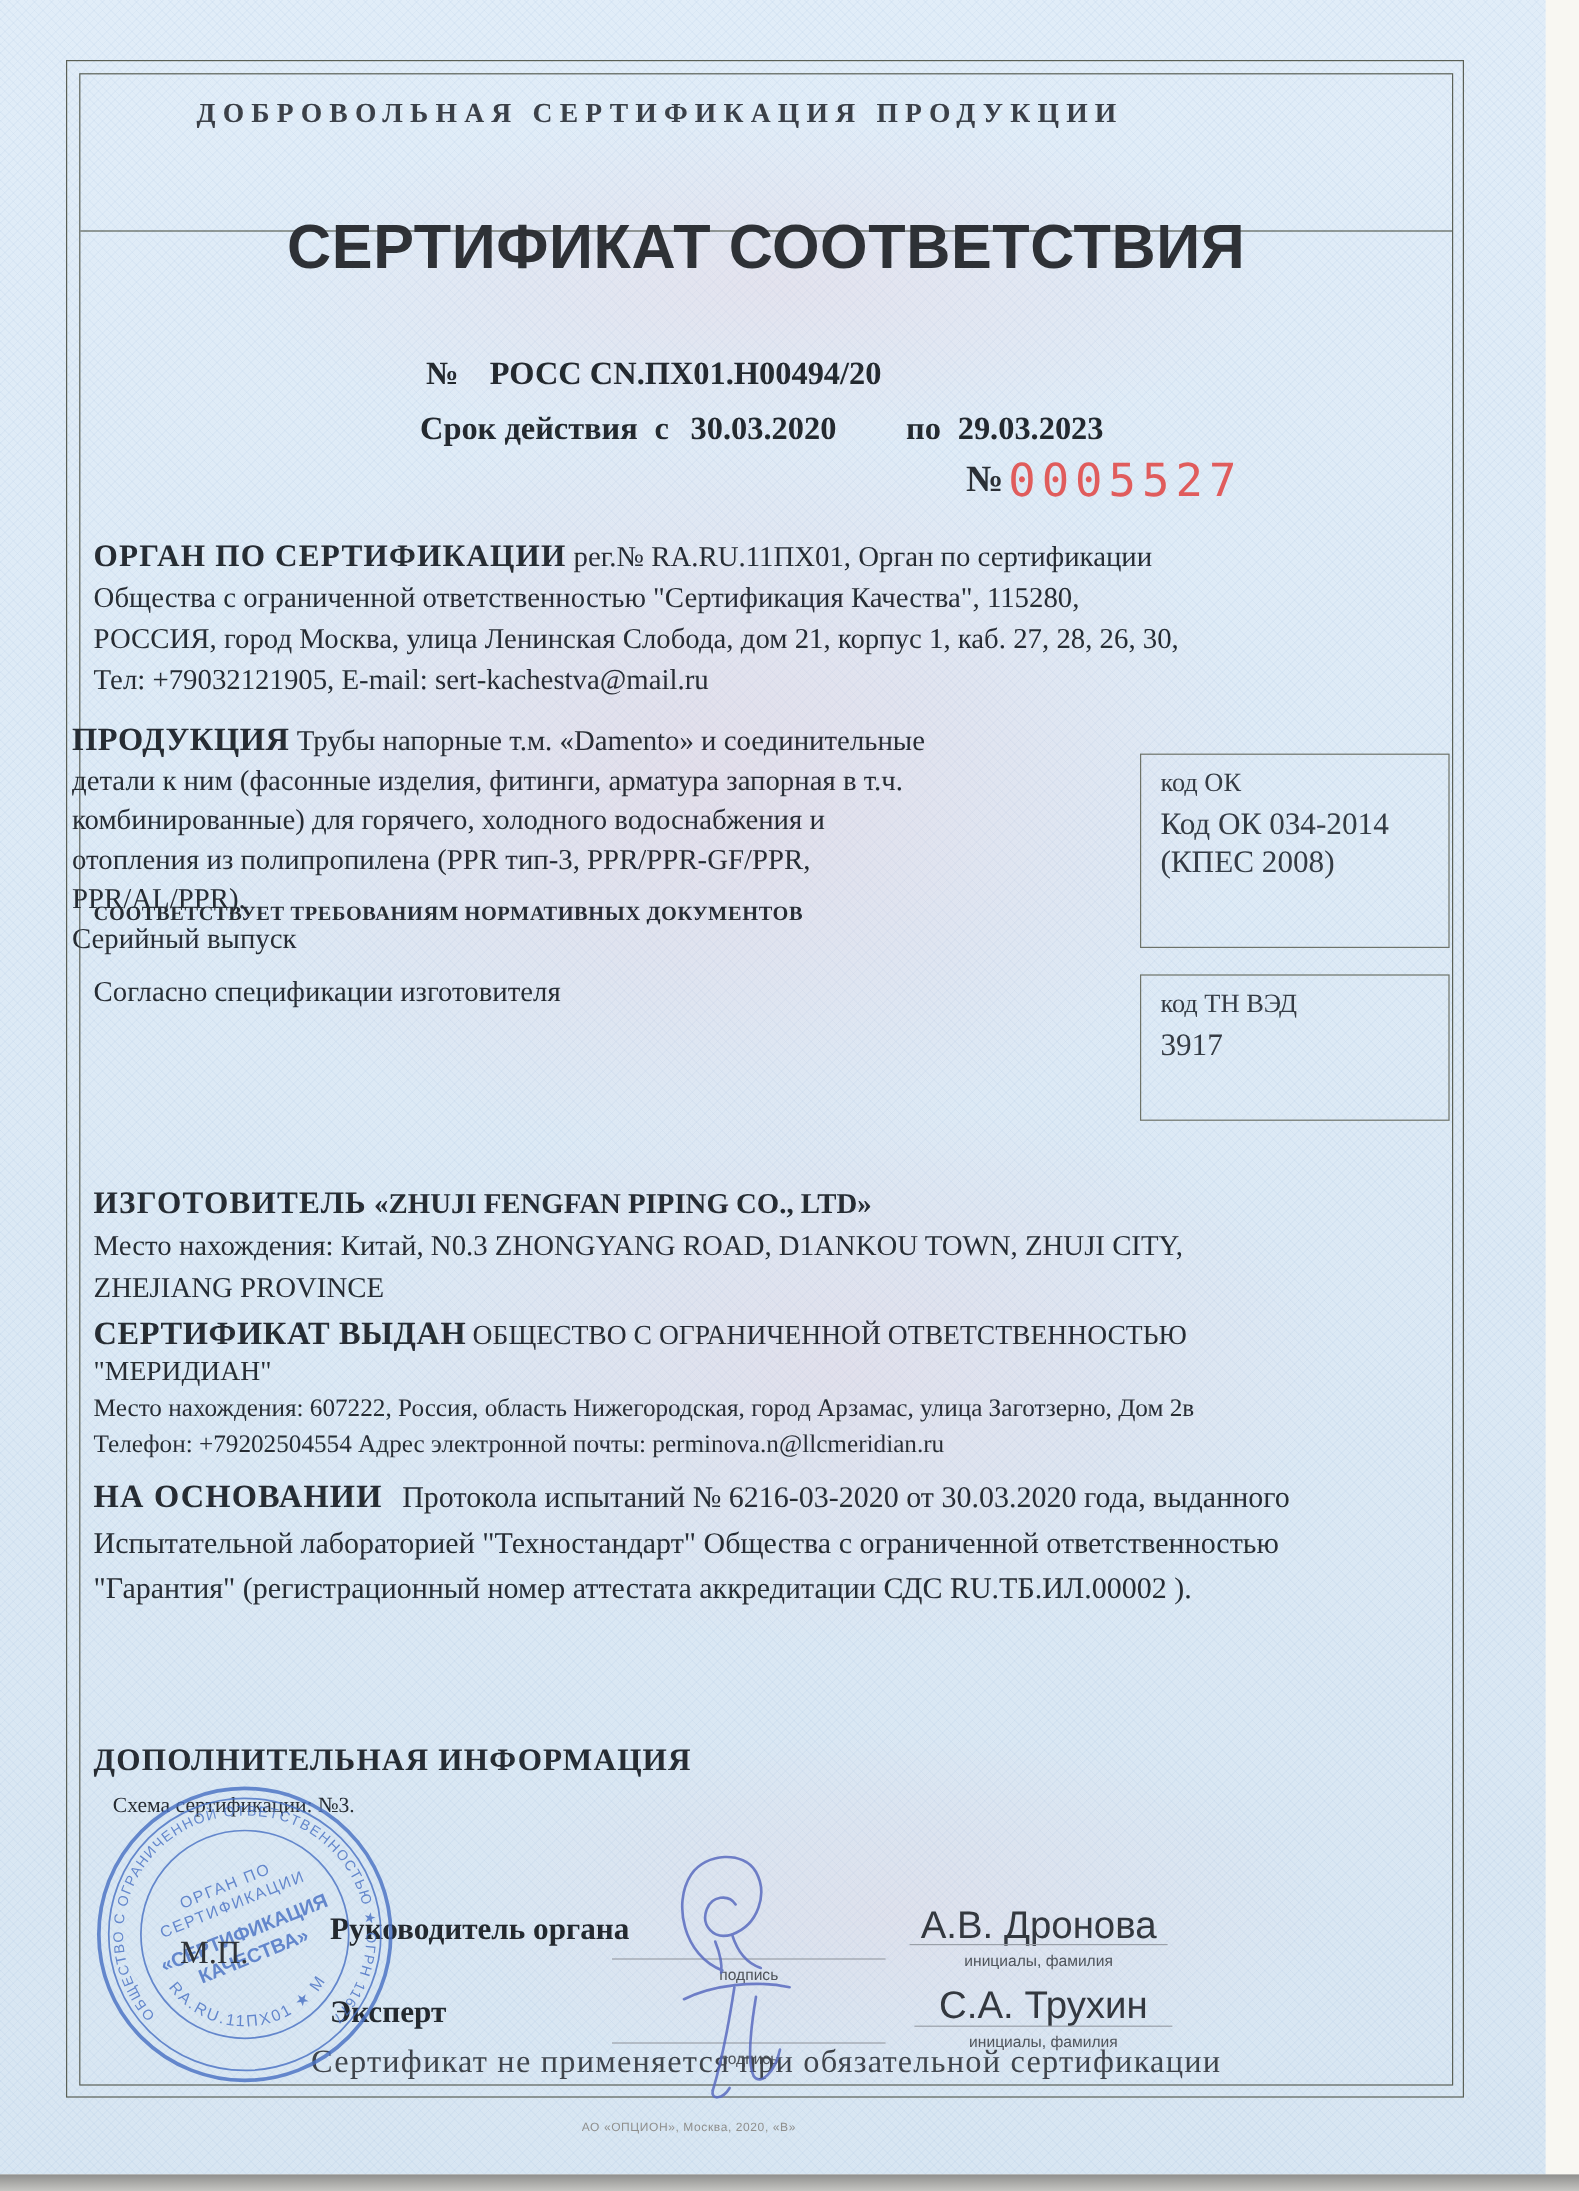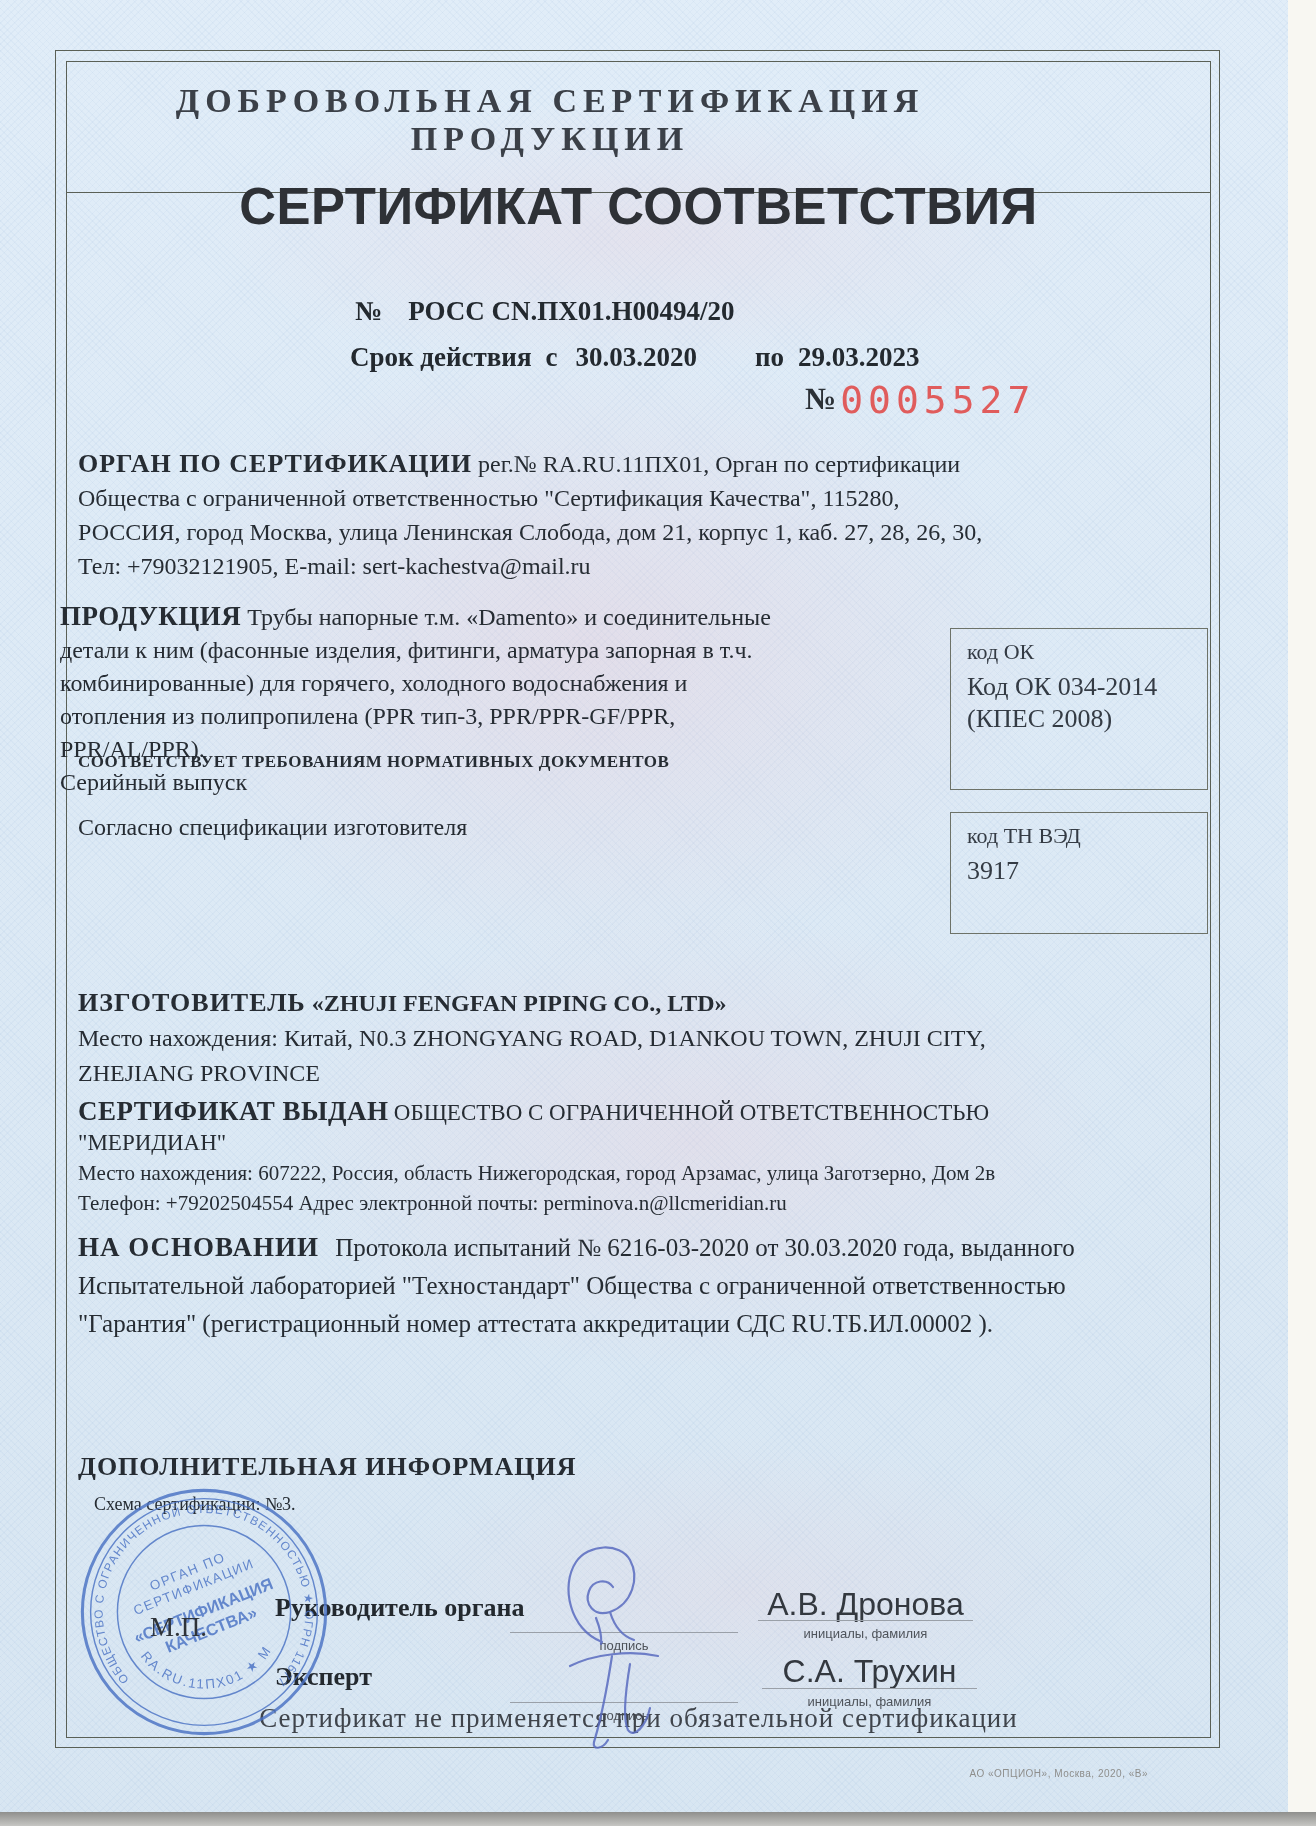--- a/index.html
+++ b/index.html
@@ -24,21 +24,21 @@
     border:1.5px solid #5a6056; }
   .border-inner { position:absolute; left:66px; top:61px; width:1145px; height:1677px;
     border:1.5px solid #5a6056; }
   .header-divider { position:absolute; left:67px; top:192px; width:1143px; height:0;
     border-top:1.5px solid #5a6056; }
 
   .abs { position:absolute; }
   .serif { font-family:"Liberation Serif", serif; }
 
   .doc-header { left:70px; top:82px; width:960px; text-align:center;
-    font-size:34px; font-weight:bold; letter-spacing:6px; color:#3b4048; }
+    font-size:23px; font-weight:bold; letter-spacing:6px; color:#3b4048; }
 
   .doc-title { left:66px; top:176px; width:1145px; text-align:center;
     font-family:"Liberation Sans", sans-serif; font-weight:bold; font-size:52px;
     color:#2e3136; letter-spacing:0.5px; transform:scaleX(0.98); }
 
   .cert-no-line { left:355px; top:296px; font-size:27px; font-weight:bold; color:#23292f; }
   .cert-no-line .no { margin-right:26px; }
 
   .validity-line { left:350px; top:342px; font-size:27px; font-weight:bold; color:#23292f; }
   .validity-line .lbl { margin-right:14px; }
@@ -85,21 +85,21 @@
 
   .mp-mark { left:150px; top:1612px; font-size:27px; color:#2f3338; z-index:5; }
 
   .sig-role { font-size:26px; font-weight:bold; color:#23292f; }
   .sig-line { height:0; border-top:1.2px solid #9aa0a8; }
   .sig-cap  { font-family:"Liberation Sans", sans-serif; font-size:13px; color:#4e535a; text-align:center; }
   .sig-name { font-family:"Liberation Sans", sans-serif; font-size:32px; color:#33383f; text-align:center; }
 
   .footer-note { left:66px; top:1703px; width:1145px; text-align:center;
     font-size:27px; color:#3f444b; letter-spacing:1px; }
-  .print-info { left:0; top:1768px; width:1148px; text-align:right;
+  .print-info { left:0; top:1768px; width:1148px; text-align:center;
     font-family:"Liberation Sans", sans-serif; font-size:10px; color:#8e8e8c; letter-spacing:0.5px; }
 
   .stamp-wrap { left:70px; top:1478px; width:268px; height:268px; opacity:0.82; z-index:4; }
   .sig-svg { z-index:6; }
 </style>
 </head>
 <body>
 
 <div class="paper">
 

